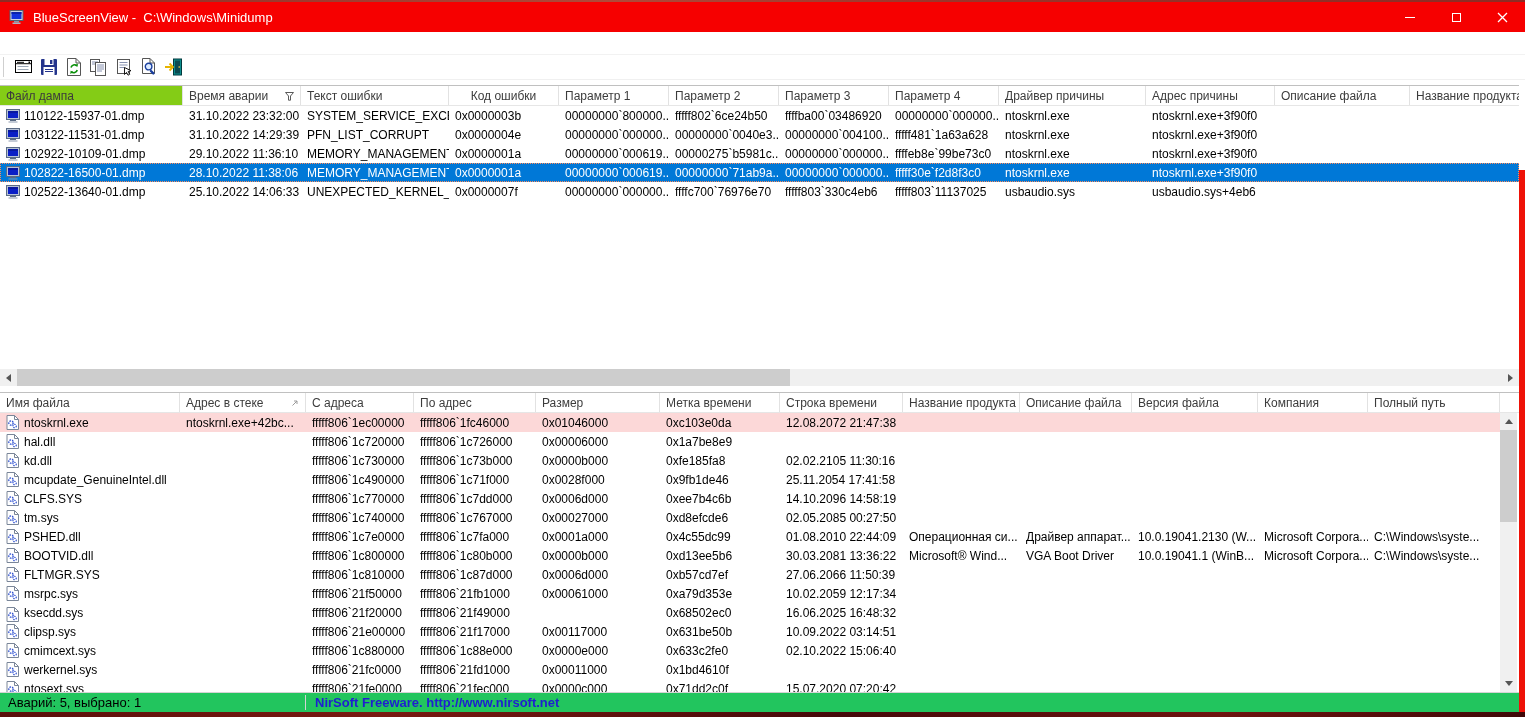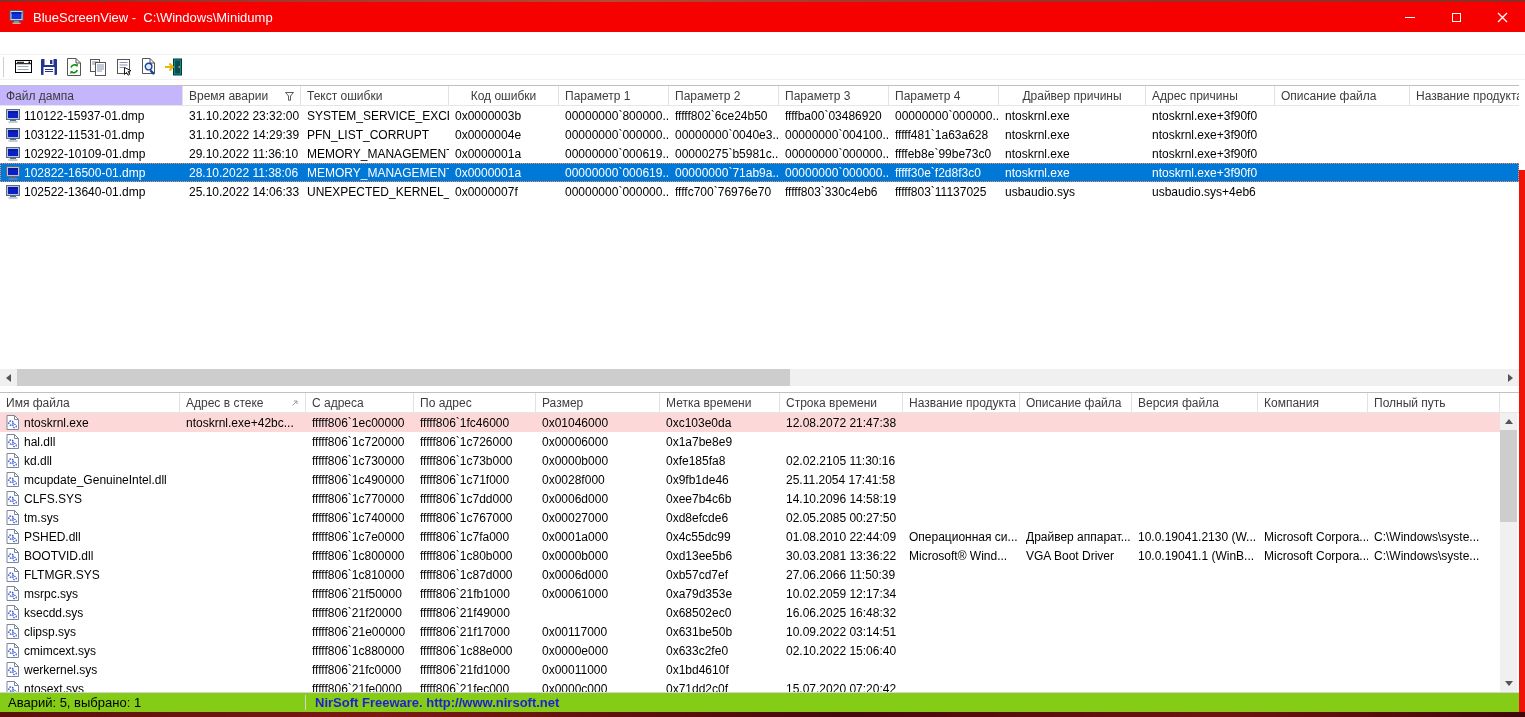--- a/index.html
+++ b/index.html
@@ -33,21 +33,21 @@
   .gripper{width:1px;height:20px;background:#cfcfcf;margin:0 7px 0 3px;}
   .tool-btn{width:25px;height:23px;border:none;background:transparent;display:flex;align-items:center;justify-content:center;padding:0;}
   
   .pane{position:absolute;left:0;background:#fff;overflow:hidden;}
   .pane.upper{top:85px;width:1519px;height:301px;border-top:1px solid #c0c0c0;}
   .pane.lower{top:392px;width:1519px;height:300px;border-top:1px solid #c0c0c0;}
   .lv-header{display:flex;height:20px;background:#fff;border-bottom:1px solid #e6e6e6;overflow:hidden;}
   .lv-hcell{flex:0 0 auto;height:20px;padding:0 6px;border-right:1px solid #e2e2e2;
     font-size:12px;color:#3c3c3c;line-height:19px;white-space:nowrap;overflow:hidden;
     display:flex;align-items:center;}
-  .lv-hcell.hot{background:#c4b5fd;}
+  .lv-hcell.hot{background:#84cc16;}
   .sort-ind{margin-left:auto;display:inline-flex;padding-left:4px;}
   .lv-body{overflow:hidden;}
   .upper .lv-body{height:264px;}
   .lower .lv-body{height:280px;width:1500px;}
   .lv-row{display:flex;height:19px;width:100%;overflow:hidden;}
   .lv-row.selected{background:#0078d7;color:#fff;outline:1px dotted #ff8c5a;outline-offset:-1px;}
   .lv-row.hot-pink{background:#fcd8d8;}
   .lv-cell{flex:0 0 auto;height:19px;padding:0 6px;font-size:12px;line-height:18px;
     white-space:nowrap;overflow:hidden;display:flex;align-items:center;}
   .row-icon{display:inline-flex;flex:0 0 15px;width:15px;margin-right:3px;}
@@ -57,21 +57,21 @@
   .sb-thumb-h{flex:0 0 773px;background:#cdcdcd;}
   .sb-track-h{flex:1 1 auto;}
   .vscroll{position:absolute;left:1500px;top:20px;bottom:0;width:17px;background:#f0f0f0;display:flex;flex-direction:column;}
   .sb-thumb-v{flex:0 0 92px;background:#cdcdcd;}
   .sb-track-v{flex:1 1 auto;}
   .tri-left{width:0;height:0;border:4px solid transparent;border-left:none;border-right:5px solid #555;}
   .tri-right{width:0;height:0;border:4px solid transparent;border-right:none;border-left:5px solid #555;}
   .tri-up{width:0;height:0;border:4px solid transparent;border-top:none;border-bottom:5px solid #555;}
   .tri-down{width:0;height:0;border:4px solid transparent;border-bottom:none;border-top:5px solid #555;}
   
-  .statusbar{position:absolute;top:692px;left:0;width:1525px;height:20px;background:#84cc16;border-top:1px solid #d4d4d4;font-size:13px;color:#000;}
+  .statusbar{position:absolute;top:692px;left:0;width:1525px;height:20px;background:#22c55e;border-top:1px solid #d4d4d4;font-size:13px;color:#000;}
   .status-left{position:absolute;left:8px;top:2px;}
   .status-sep{position:absolute;left:305px;top:2px;bottom:2px;width:1px;background:#d4d4d4;}
   .nirsoft{position:absolute;left:315px;top:2px;color:#1f1fd0;font-weight:bold;}
 </style>
 </head>
 <body>
 
 <div class="screen">
   <div class="top-strip"></div>
 
@@ -197,21 +197,21 @@
         </div>
         <div class="lv-hcell" style="width: 110px;">
           <span class="lv-hlabel">Параметр 2</span>
         </div>
         <div class="lv-hcell" style="width: 110px;">
           <span class="lv-hlabel">Параметр 3</span>
         </div>
         <div class="lv-hcell" style="width: 110px;">
           <span class="lv-hlabel">Параметр 4</span>
         </div>
-        <div class="lv-hcell" style="width: 147px; justify-content: center;">
+        <div class="lv-hcell" style="width: 147px;">
           <span class="lv-hlabel">Драйвер причины</span>
         </div>
         <div class="lv-hcell" style="width: 129px;">
           <span class="lv-hlabel">Адрес причины</span>
         </div>
         <div class="lv-hcell" style="width: 135px;">
           <span class="lv-hlabel">Описание файла</span>
         </div>
         <div class="lv-hcell" style="width: 130px;">
           <span class="lv-hlabel">Название продукта</span>
@@ -635,21 +635,21 @@
           <div class="lv-cell" style="width: 124px;">0x00061000</div>
           <div class="lv-cell" style="width: 120px;">0xa79d353e</div>
           <div class="lv-cell" style="width: 123px;">10.02.2059 12:17:34</div>
           <div class="lv-cell" style="width: 117px;"></div>
           <div class="lv-cell" style="width: 112px;"></div>
           <div class="lv-cell" style="width: 126px;"></div>
           <div class="lv-cell" style="width: 110px;"></div>
           <div class="lv-cell" style="width: 132px;"></div>
         </div>
         <div class="lv-row">
-          <div class="lv-cell" style="width: 180px;">
+          <div class="lv-cell" style="width: 180px; align-items: flex-end;">
             <span class="row-icon">
               <svg width="13" height="15" viewBox="0 0 13 15">
                 <path d="M1 .5 H8.5 L12.5 4.5 V14.5 H1 Z" fill="#fff" stroke="#7a8699"></path>
                 <path d="M8.5 .5 V4.5 H12.5" fill="none" stroke="#7a8699"></path>
                 <circle cx="5" cy="8" r="2.2" fill="none" stroke="#2d4fd0" stroke-width="1.3" stroke-dasharray="1.6 1"></circle>
                 <circle cx="8.6" cy="11" r="1.7" fill="none" stroke="#2d4fd0" stroke-width="1.2" stroke-dasharray="1.3 1"></circle>
               </svg>
             </span>
             <span>ksecdd.sys</span>
           </div>

